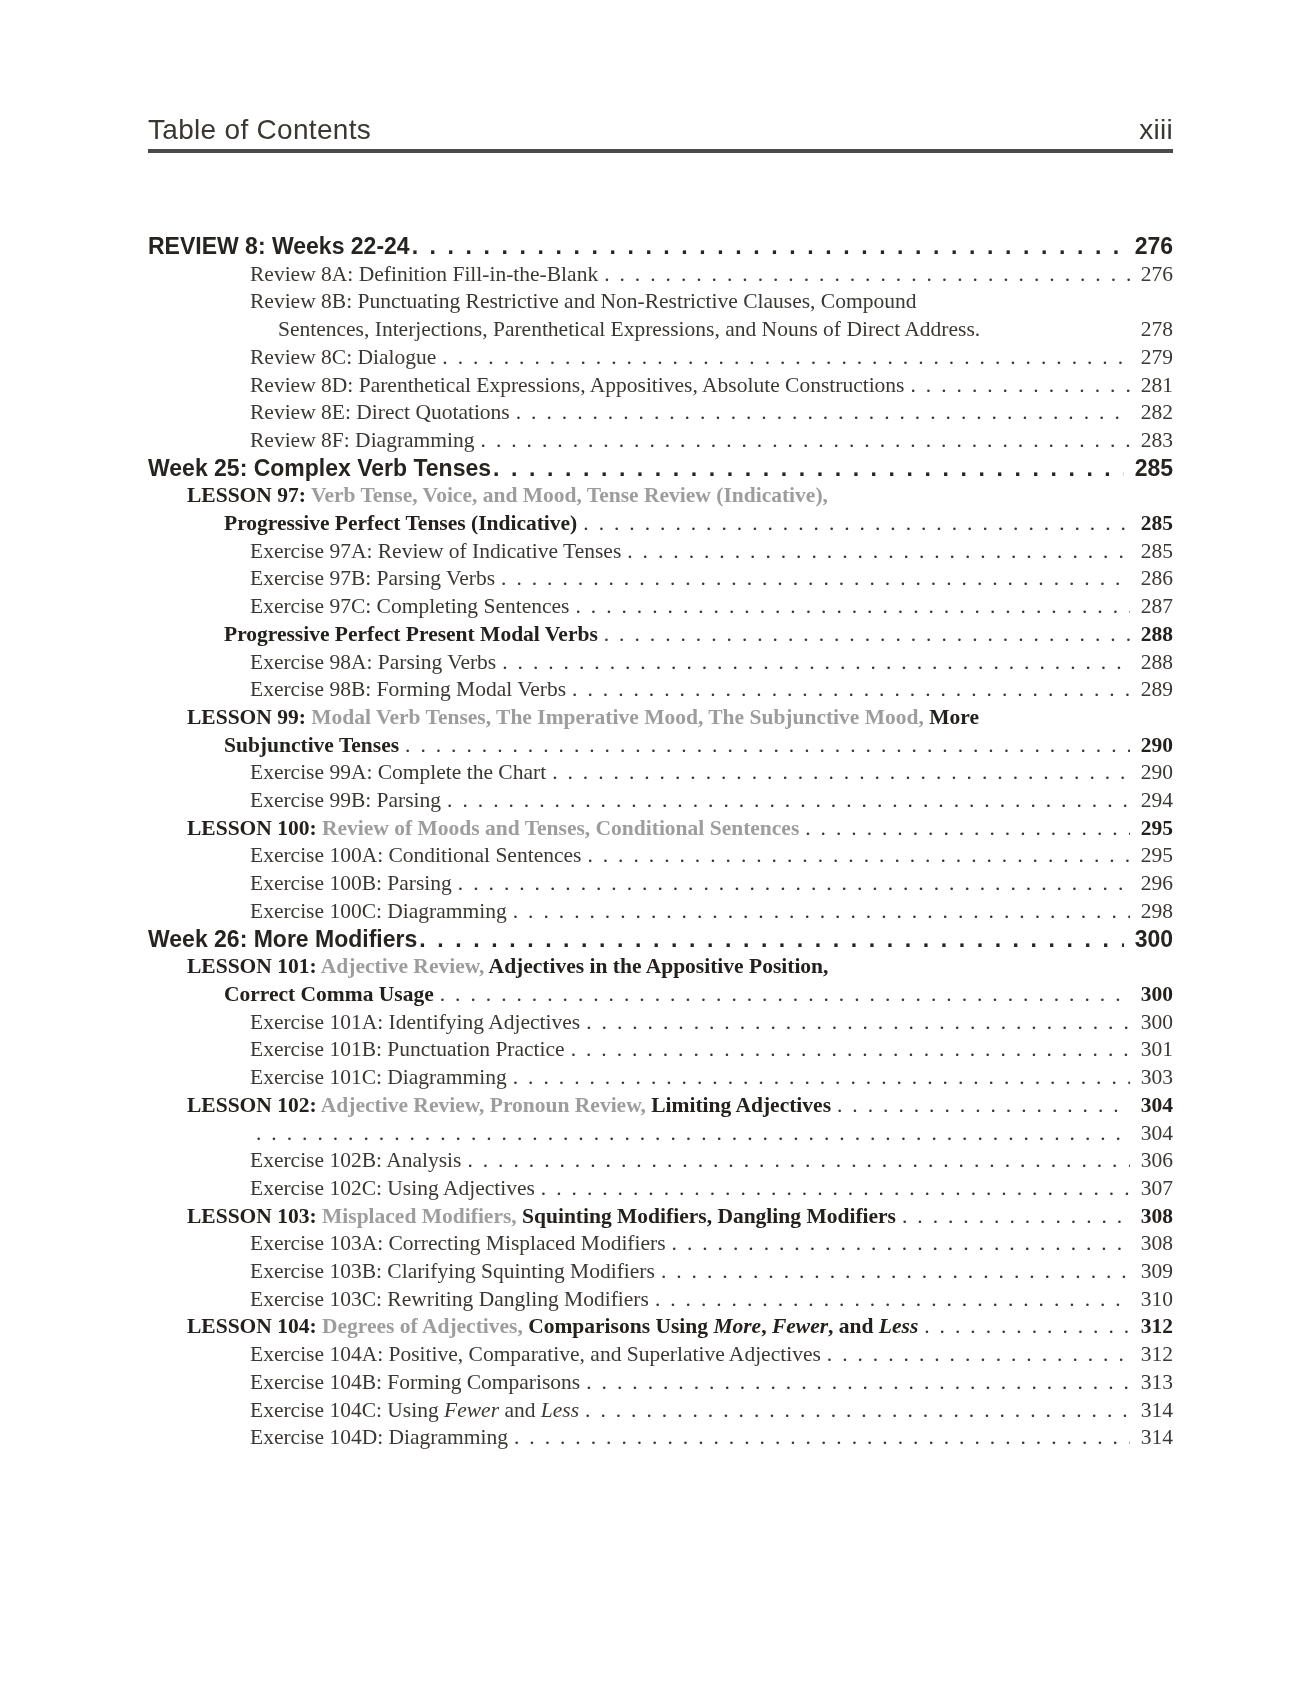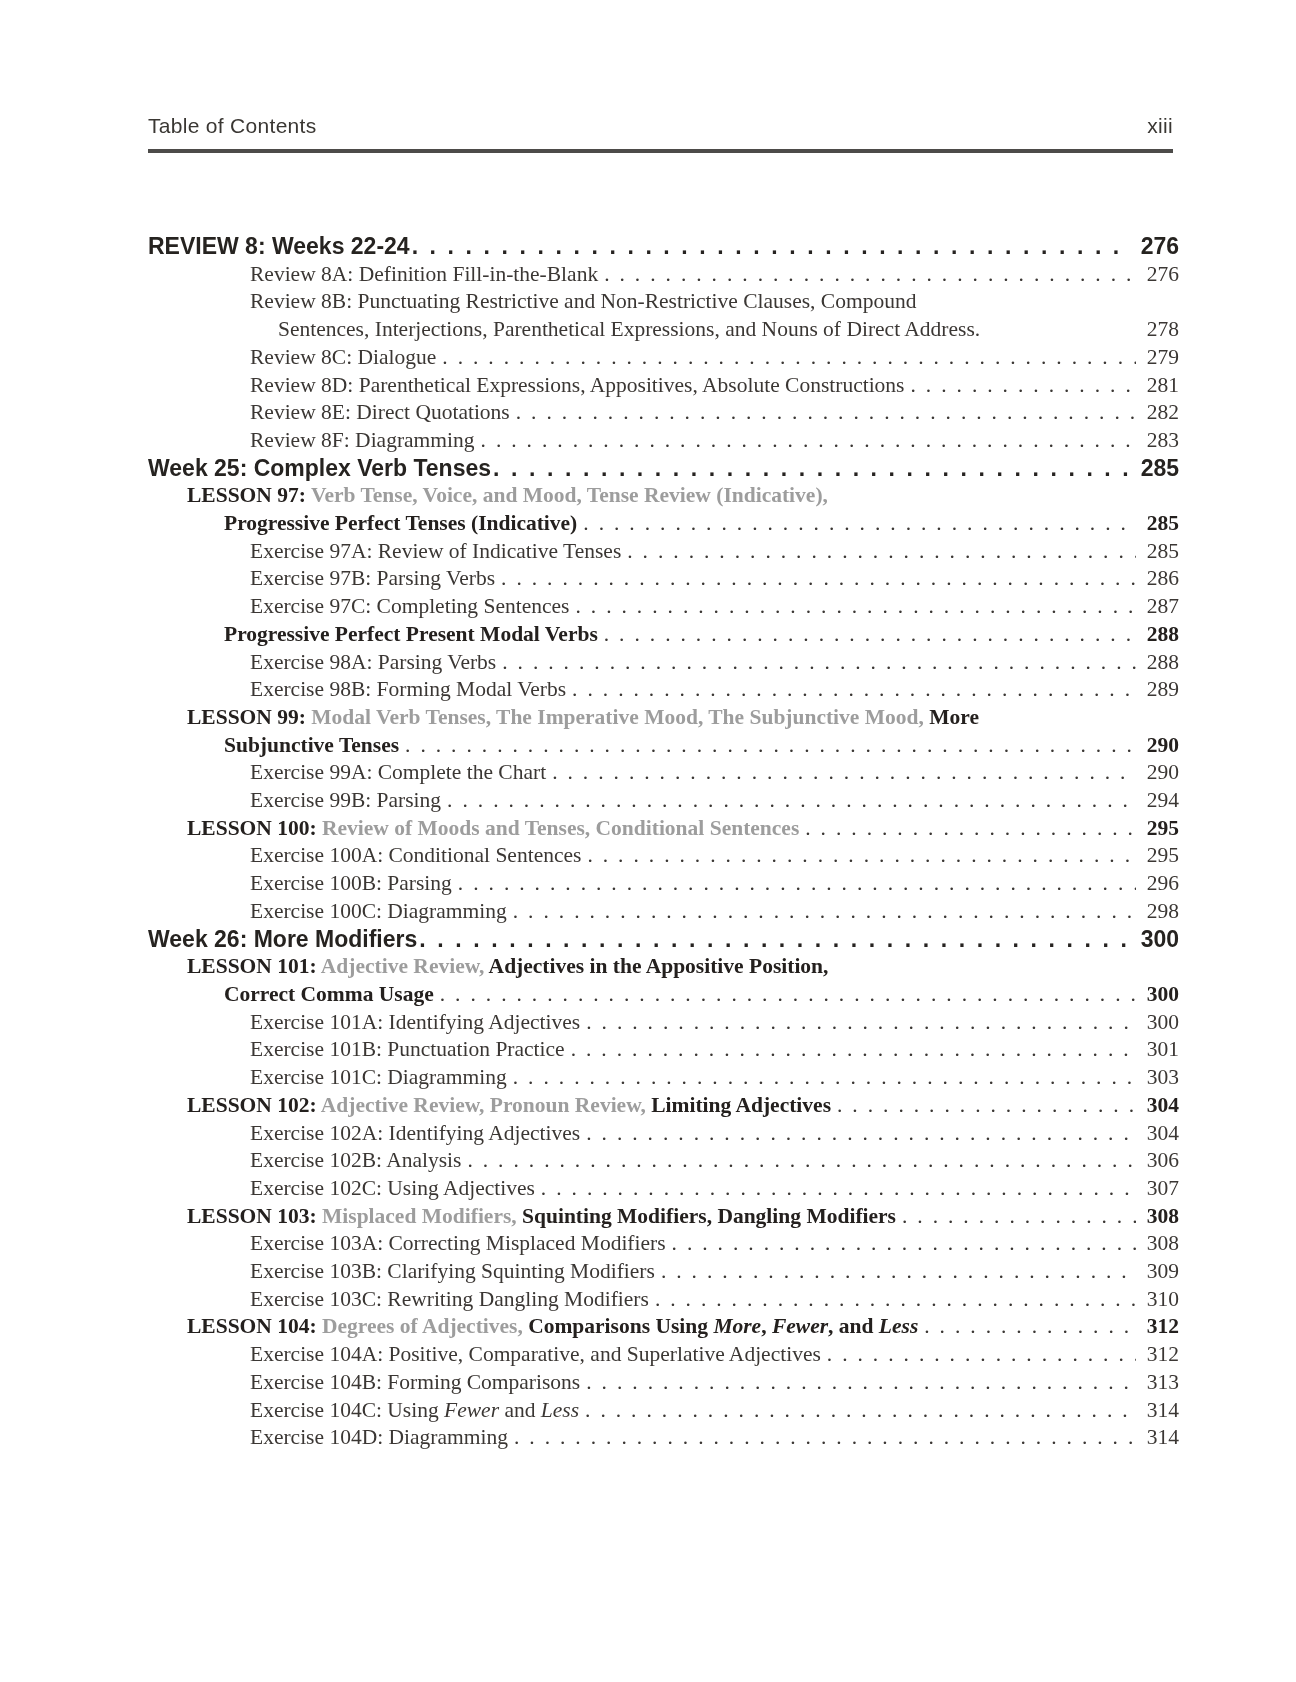--- a/index.html
+++ b/index.html
@@ -8,28 +8,28 @@
     width:1296px;height:1682px;
     background:#ffffff;
     font-family:"Liberation Serif", serif;
     color:#3b3734;
     overflow:hidden;
   }
   .header{
     position:absolute;left:148px;right:123px;top:114px;
     display:flex;justify-content:space-between;align-items:baseline;
     font-family:"Liberation Sans", sans-serif;
-    font-size:21px;color:#3a3733;letter-spacing:0.3px;
+    font-size:28px;color:#3a3733;letter-spacing:0.3px;
   }
   .rule{
     position:absolute;left:148px;right:123px;top:149px;height:4px;
     background:#4d4b49;
   }
   .toc{
-    position:absolute;left:148px;right:117px;top:233px;
+    position:absolute;left:148px;right:123px;top:233px;
   }
   .row{
     display:flex;align-items:baseline;
     font-size:21.5px;line-height:27.7px;
     white-space:nowrap;
   }
   .row.section{
     font-family:"Liberation Sans", sans-serif;
     font-weight:bold;font-size:23px;color:#262320;
   }
@@ -215,21 +215,20 @@
         <span><span class="seg-plain">Exercise 101C: Diagramming </span></span>
         <span class="leader">. . . . . . . . . . . . . . . . . . . . . . . . . . . . . . . . . . . . . . . . . . . . . . . . . . . . . . . . . . . . . . . . . . . . . . . . . . . . . . . . . . . . . . . . . . . . . . . . . . . . . . . . . . . . . . . . . . . . . . . . </span>
         <span class="page-num">303</span>
       </div>
       <div class="row lesson">
         <span><span class="seg-bold">LESSON 102: </span><span class="seg-gray">Adjective Review, Pronoun Review, </span><span class="seg-bold">Limiting Adjectives</span></span>
         <span class="leader">. . . . . . . . . . . . . . . . . . . . . . . . . . . . . . . . . . . . . . . . . . . . . . . . . . . . . . . . . . . . . . . . . . . . . . . . . . . . . . . . . . . . . . . . . . . . . . . . . . . . . . . . . . . . . . . . . . . . . . . . </span>
         <span class="page-num bold">304</span>
       </div>
       <div class="row exercise">
-        <span><span class="seg-plain">Exercise 102A: Identifying Adjectives </span></span>
         <span class="leader">. . . . . . . . . . . . . . . . . . . . . . . . . . . . . . . . . . . . . . . . . . . . . . . . . . . . . . . . . . . . . . . . . . . . . . . . . . . . . . . . . . . . . . . . . . . . . . . . . . . . . . . . . . . . . . . . . . . . . . . . </span>
         <span class="page-num">304</span>
       </div>
       <div class="row exercise">
         <span><span class="seg-plain">Exercise 102B: Analysis </span></span>
         <span class="leader">. . . . . . . . . . . . . . . . . . . . . . . . . . . . . . . . . . . . . . . . . . . . . . . . . . . . . . . . . . . . . . . . . . . . . . . . . . . . . . . . . . . . . . . . . . . . . . . . . . . . . . . . . . . . . . . . . . . . . . . . </span>
         <span class="page-num">306</span>
       </div>
       <div class="row exercise">
         <span><span class="seg-plain">Exercise 102C: Using Adjectives</span></span>

